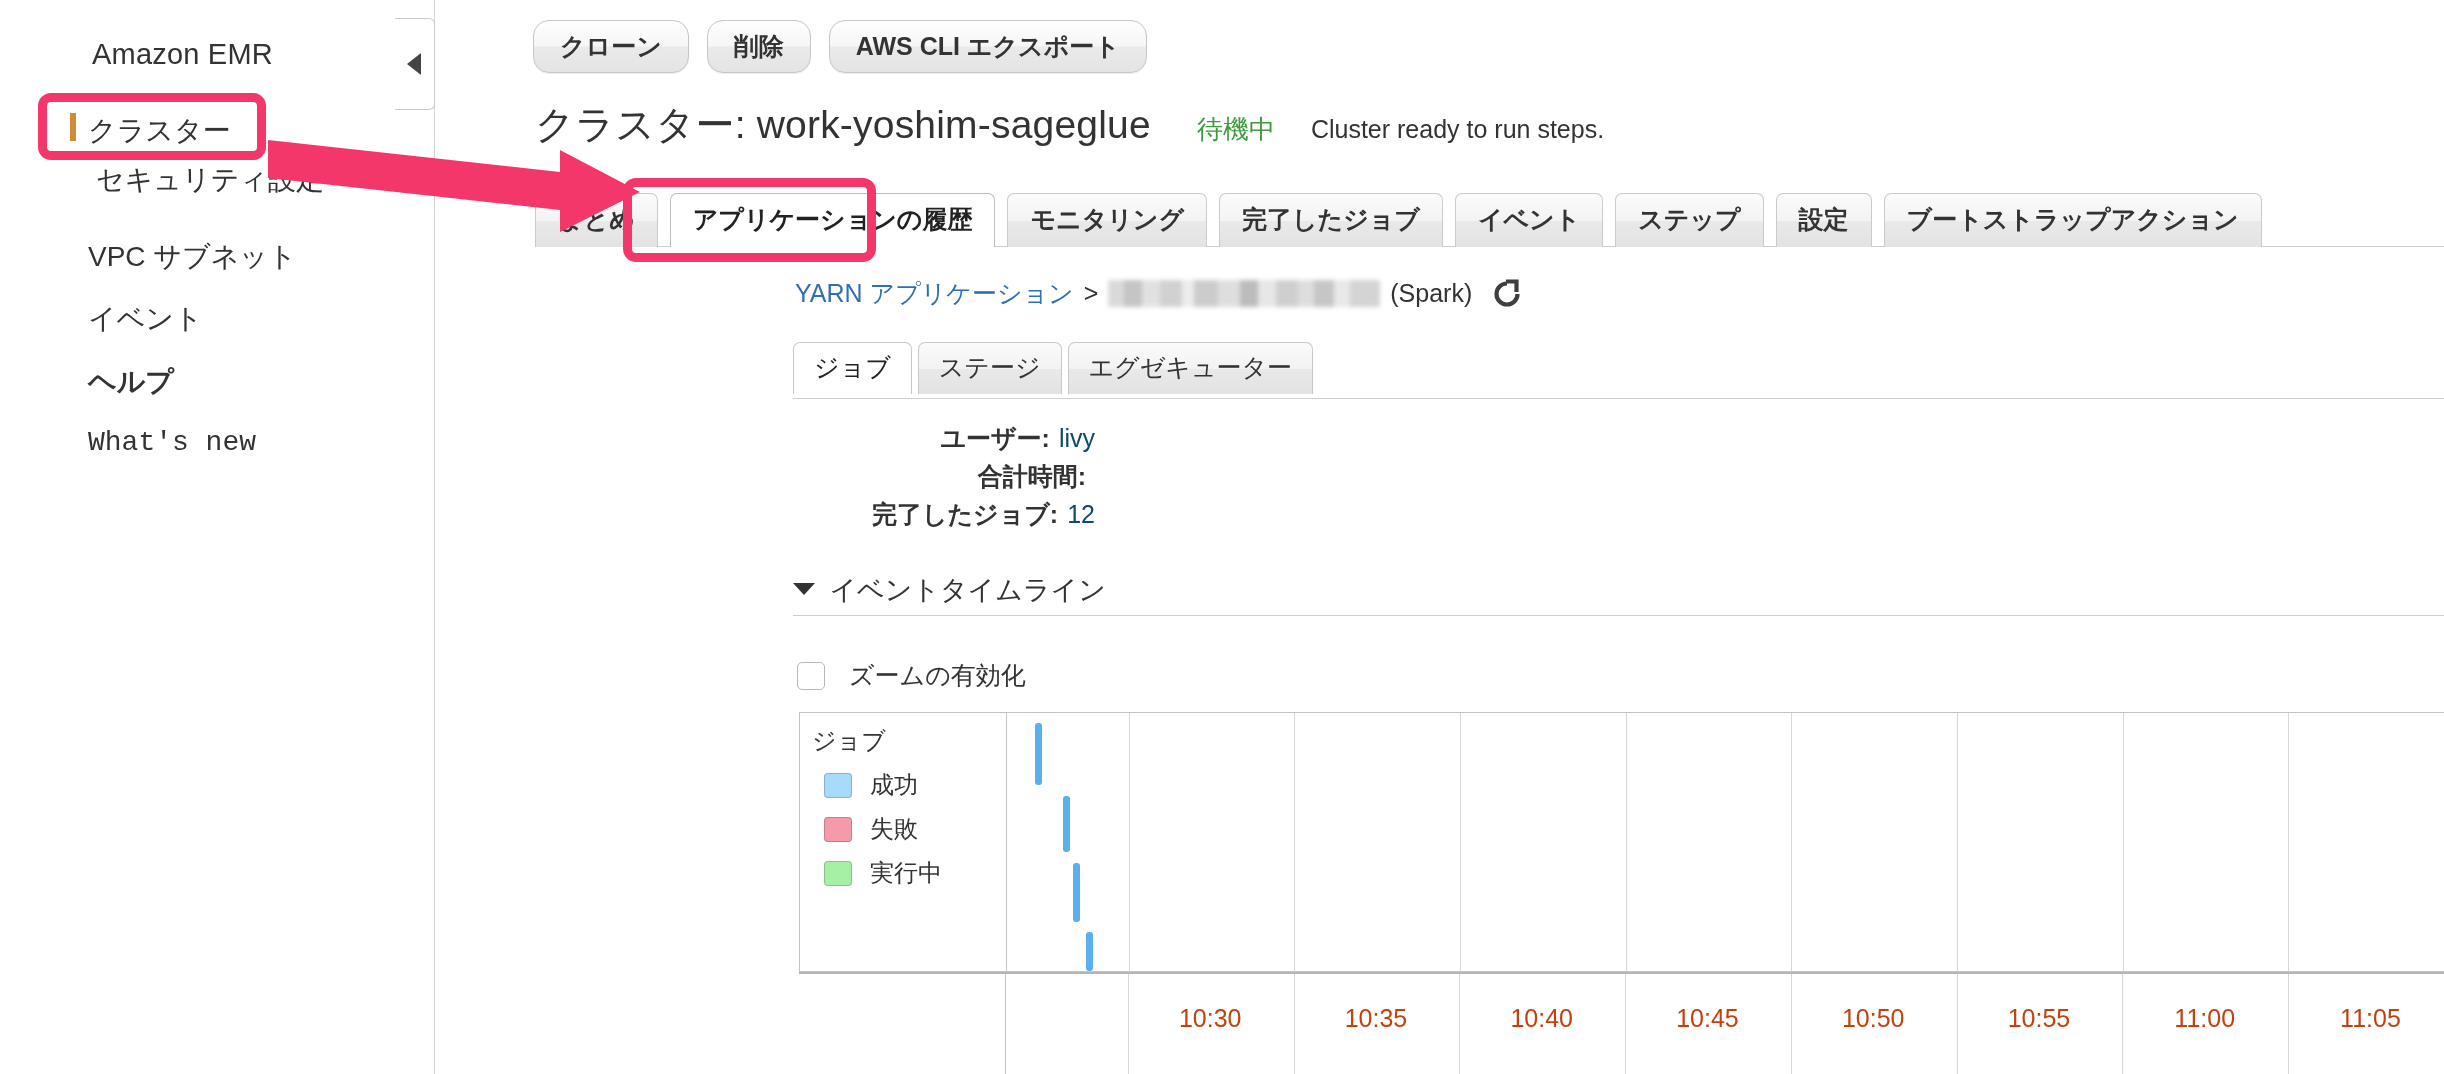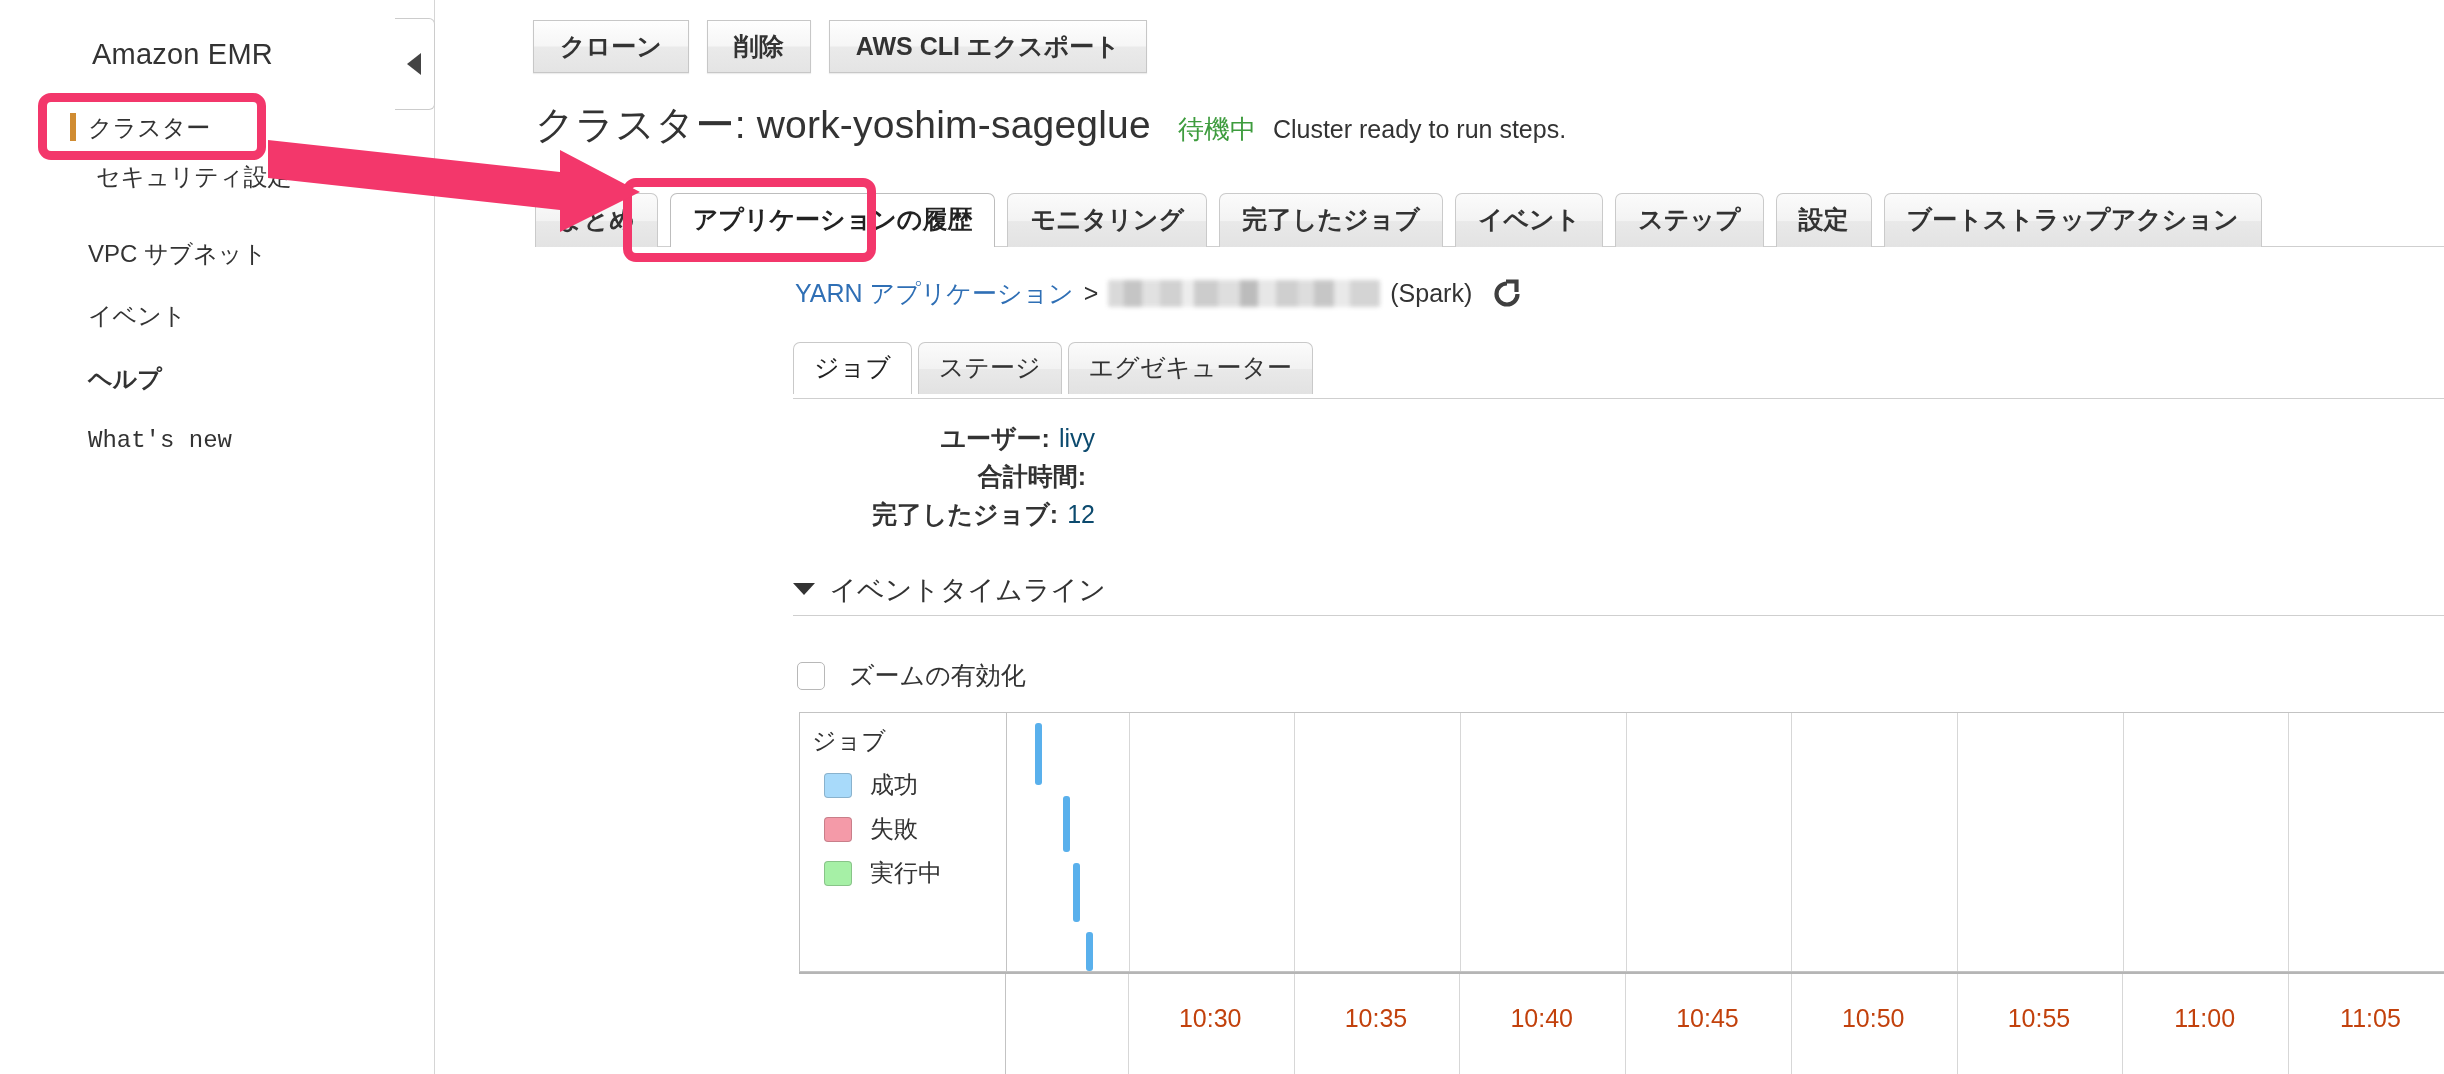--- a/index.html
+++ b/index.html
@@ -29,21 +29,21 @@
   #sidebar-title {
     position: absolute;
     left: 92px; top: 38px;
     font-size: 29px;
     color: #333333;
     letter-spacing: .2px;
   }
   .nav-item {
     position: absolute;
     left: 88px;
-    font-size: 24px;
+    font-size: 28px;
     color: #333333;
     white-space: nowrap;
     cursor: pointer;
   }
   .nav-item.selected {
     color: #333333;
   }
   #nav-marker {
     position: absolute;
     left: 70px;
@@ -86,38 +86,38 @@
   
   #toolbar {
     position: absolute;
     left: 98px; top: 20px;
     display: flex;
     gap: 18px;
   }
   .btn {
     background: linear-gradient(to bottom, #fefefe 0%, #f6f6f6 48%, #eaeaea 52%, #e4e4e4 100%);
     border: 1px solid #c7c7c7;
-    border-radius: 0;
+    border-radius: 16px;
     padding: 11px 26px;
     font-size: 25px;
     font-weight: bold;
     color: #333333;
     box-shadow: 0 1px 1px rgba(0,0,0,.07);
     cursor: pointer;
     white-space: nowrap;
     line-height: 1.15;
   }
 
   
   #cluster-heading {
     position: absolute;
     left: 100px; top: 98px;
     display: flex;
     align-items: baseline;
-    gap: 17px;
+    gap: 36px;
     white-space: nowrap;
   }
   #cluster-title {
     font-size: 39px;
     color: #333333;
     letter-spacing: .2px;
   }
   #cluster-status {
     font-size: 26px;
     color: #3e9c3e;

